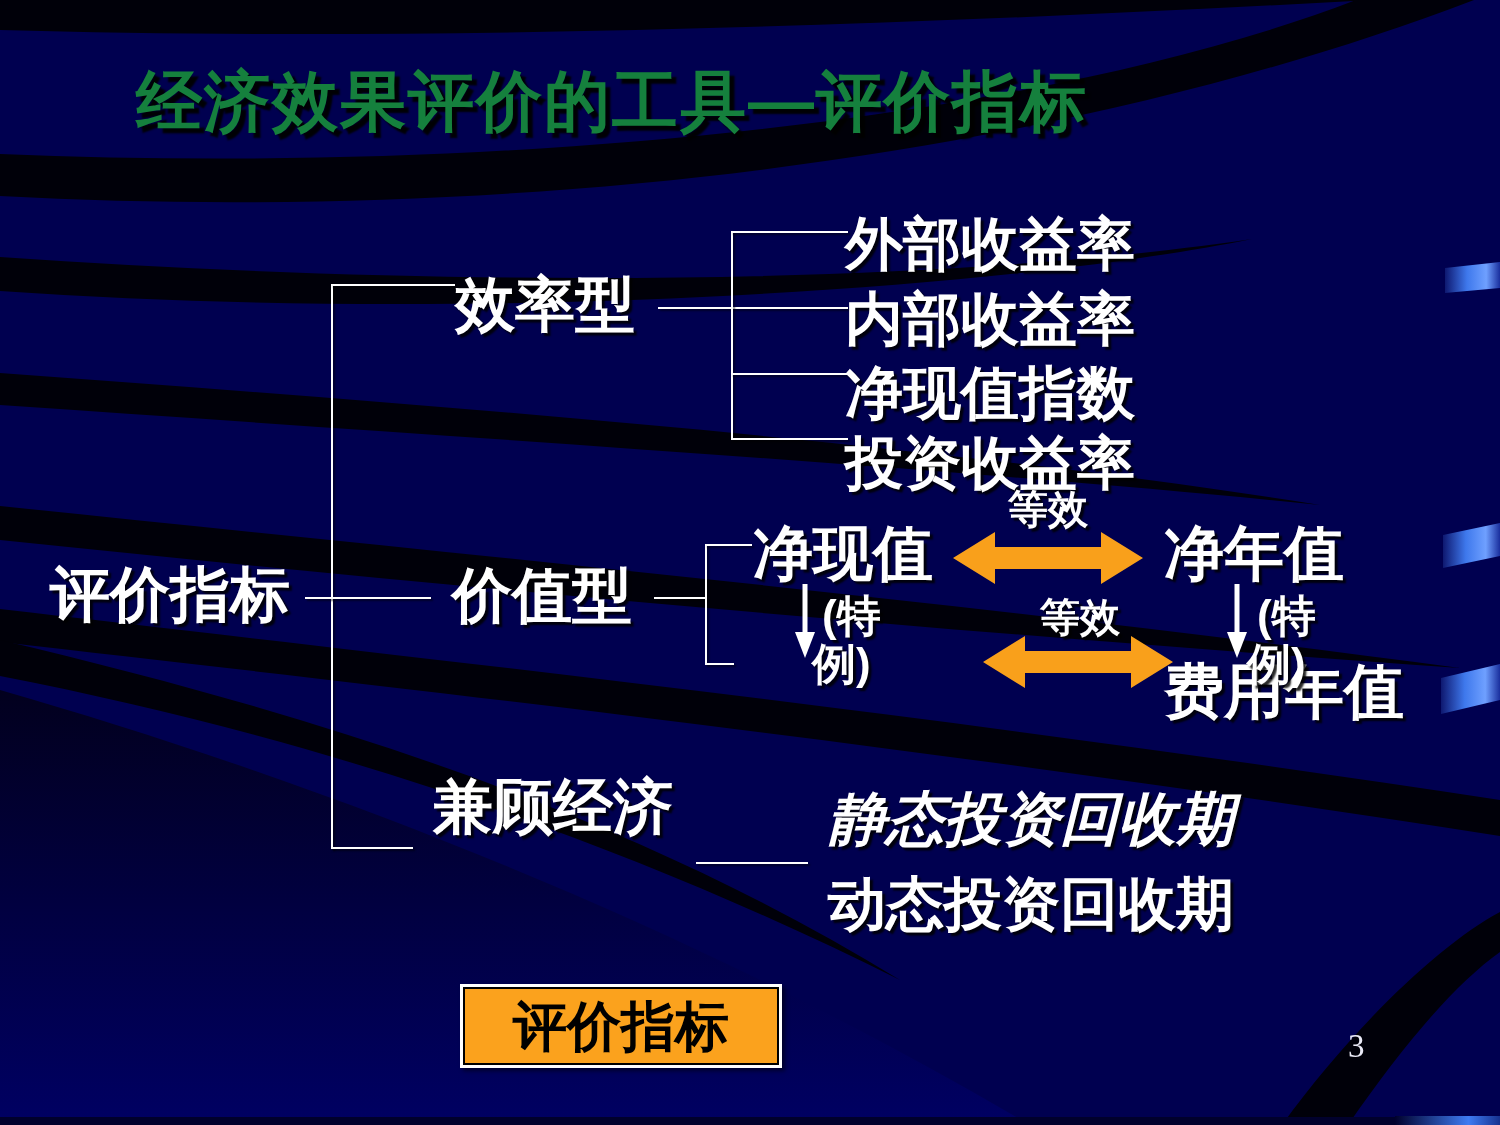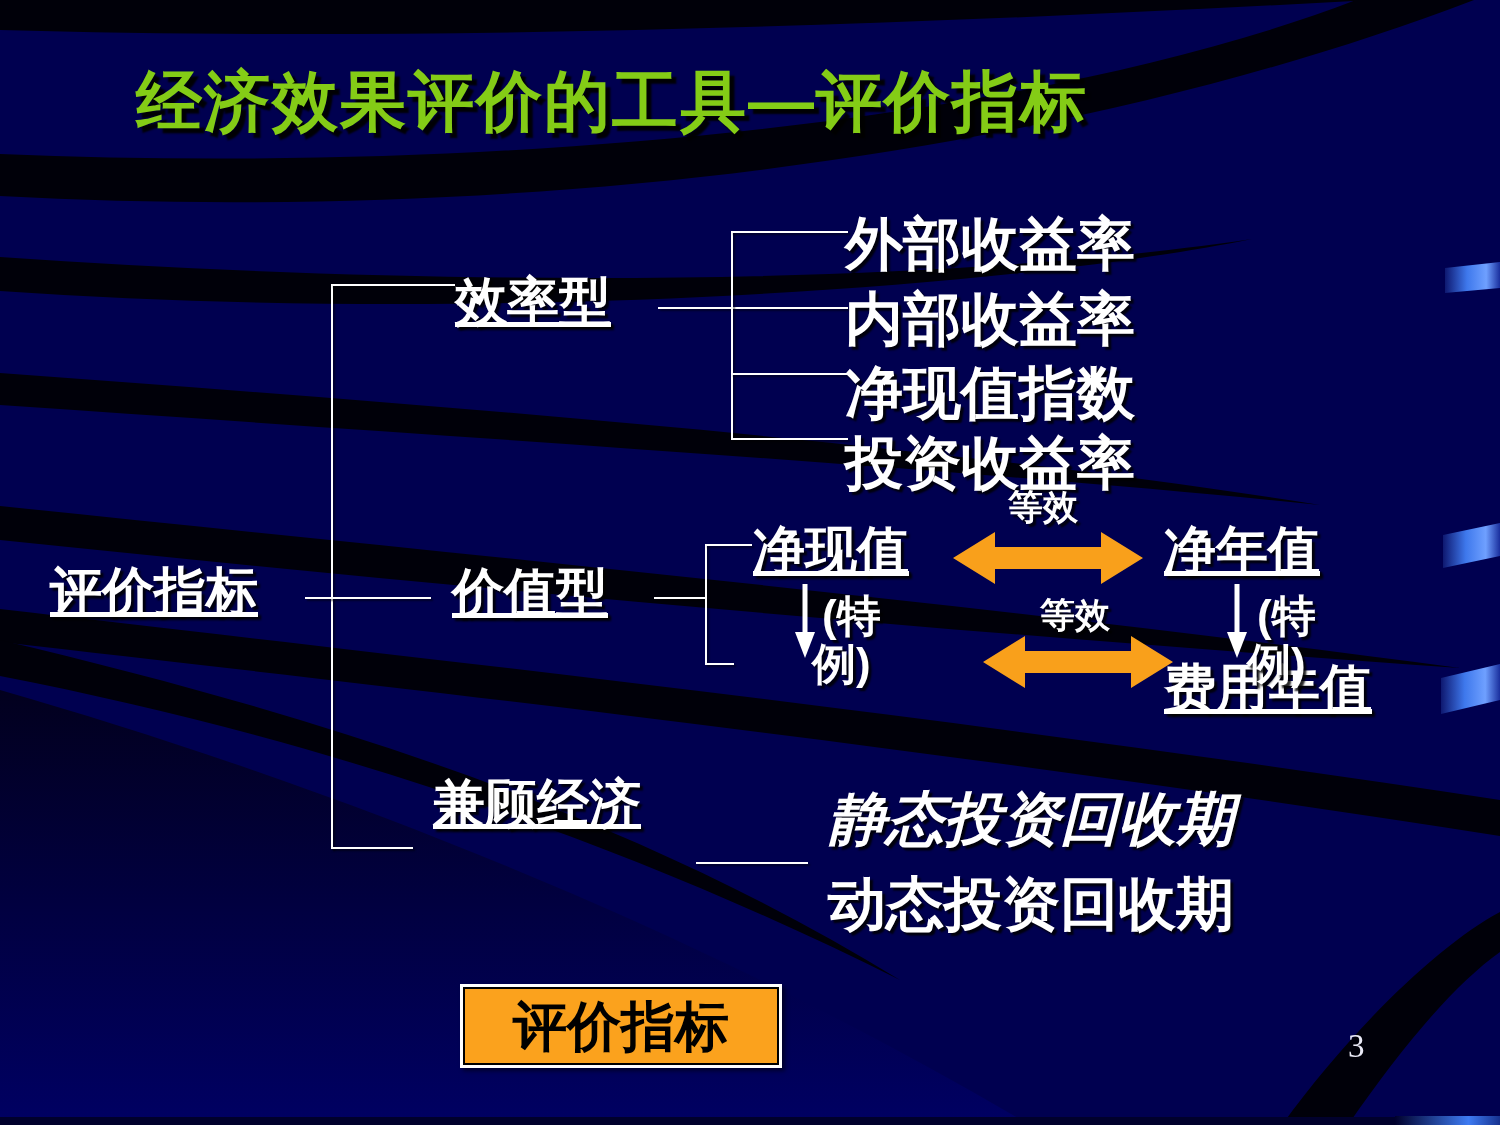--- a/index.html
+++ b/index.html
@@ -11,25 +11,25 @@
   #bgsvg{position:absolute;left:0;top:0;z-index:0;}
   .txt{
     position:absolute;color:#fff;z-index:2;white-space:nowrap;line-height:1;
     text-shadow:3px 3px 2px rgba(0,0,0,0.85);font-weight:bold;
   }
   .line{position:absolute;background:#fff;z-index:1;box-shadow:2px 2px 2px rgba(0,0,0,0.5);}
   .hline{height:2px;}
   .vline{width:2px;}
   #title{
     left:0;top:68px;width:1224px;text-align:center;font-size:66px;
-    color:#84cc16;letter-spacing:2px;text-shadow:5px 5px 2px rgba(0,0,0,0.95);
+    color:#15803d;letter-spacing:2px;text-shadow:5px 5px 2px rgba(0,0,0,0.95);
   }
-  .big{font-size:52px;text-decoration:underline;}
+  .big{font-size:60px;}
   .item{font-size:58px;text-align:center;}
-  .small{font-size:35px;}
+  .small{font-size:40px;}
   .special{font-size:44px;font-weight:bold;}
   .arrowsvg{position:absolute;z-index:2;}
   #hl-box{
     position:absolute;left:460px;top:984px;width:316px;height:78px;z-index:2;
     background:#FBA21D;border:3px solid #ffffff;outline:none;
     box-shadow:inset 0 0 0 2px #000, 3px 3px 4px rgba(0,0,0,0.5);
     display:flex;align-items:center;justify-content:center;
   }
   #hl-box span{color:#000;font-size:54px;font-weight:bold;line-height:1;}
   #page-num{

